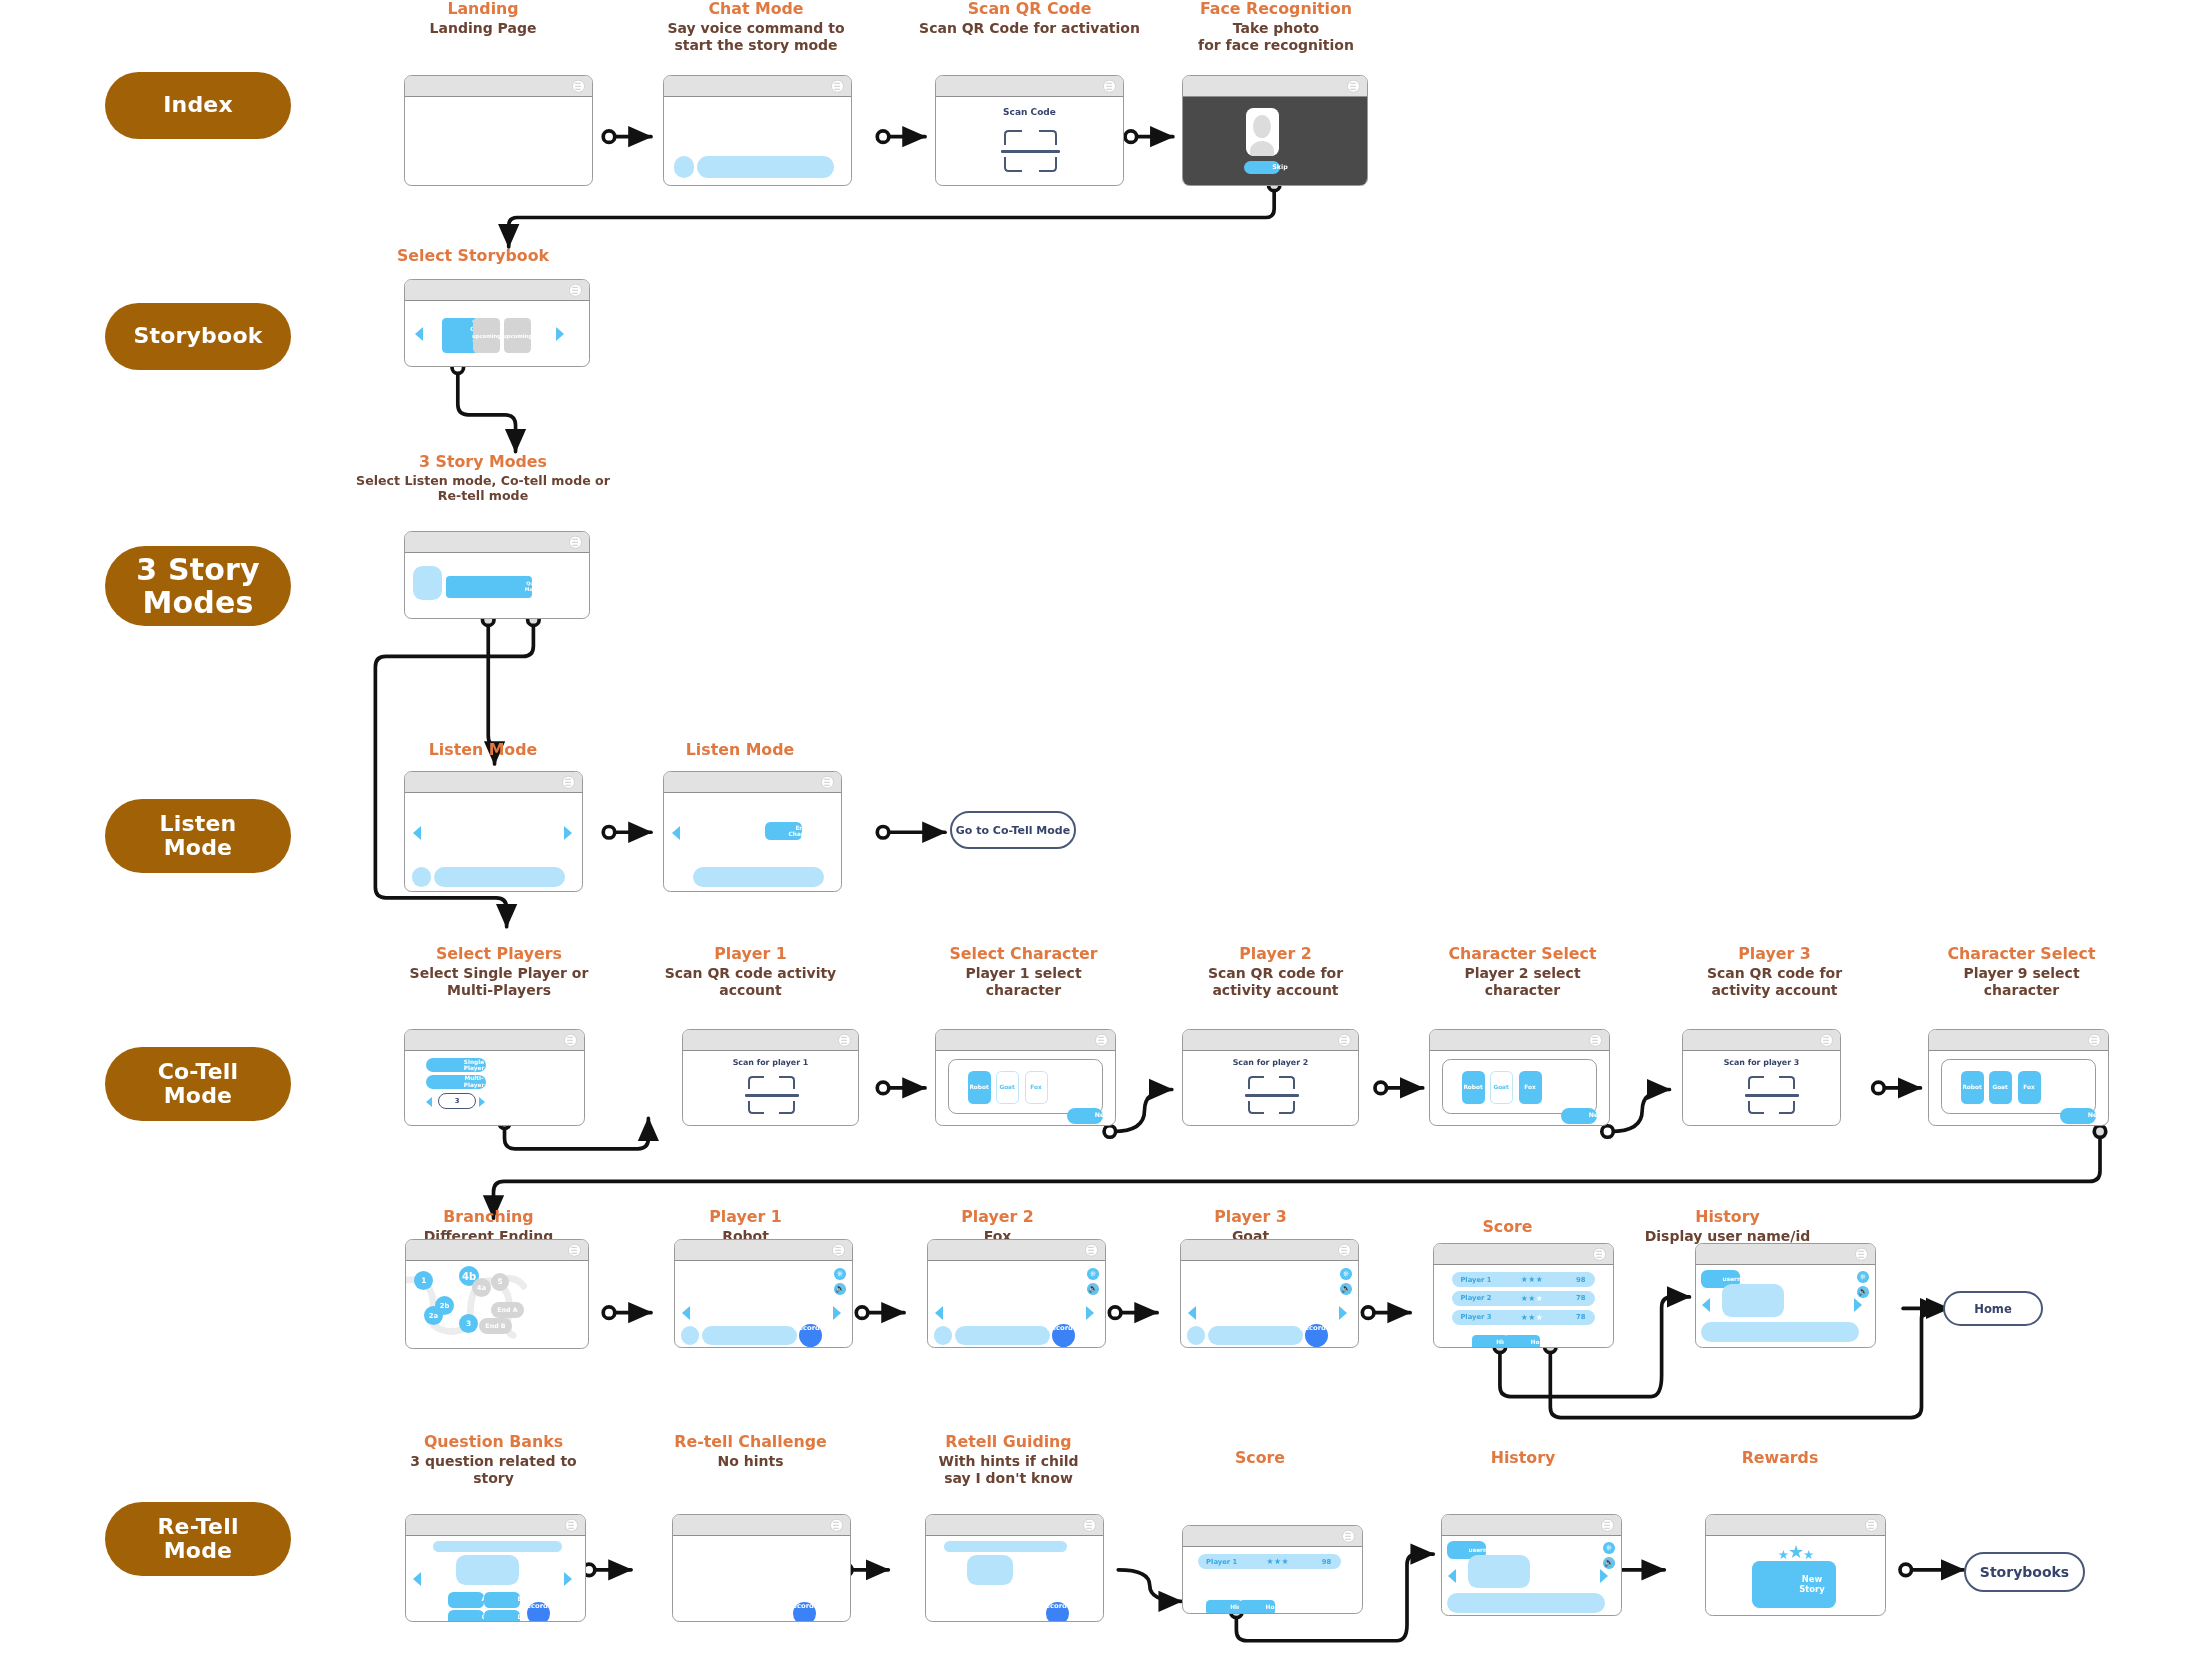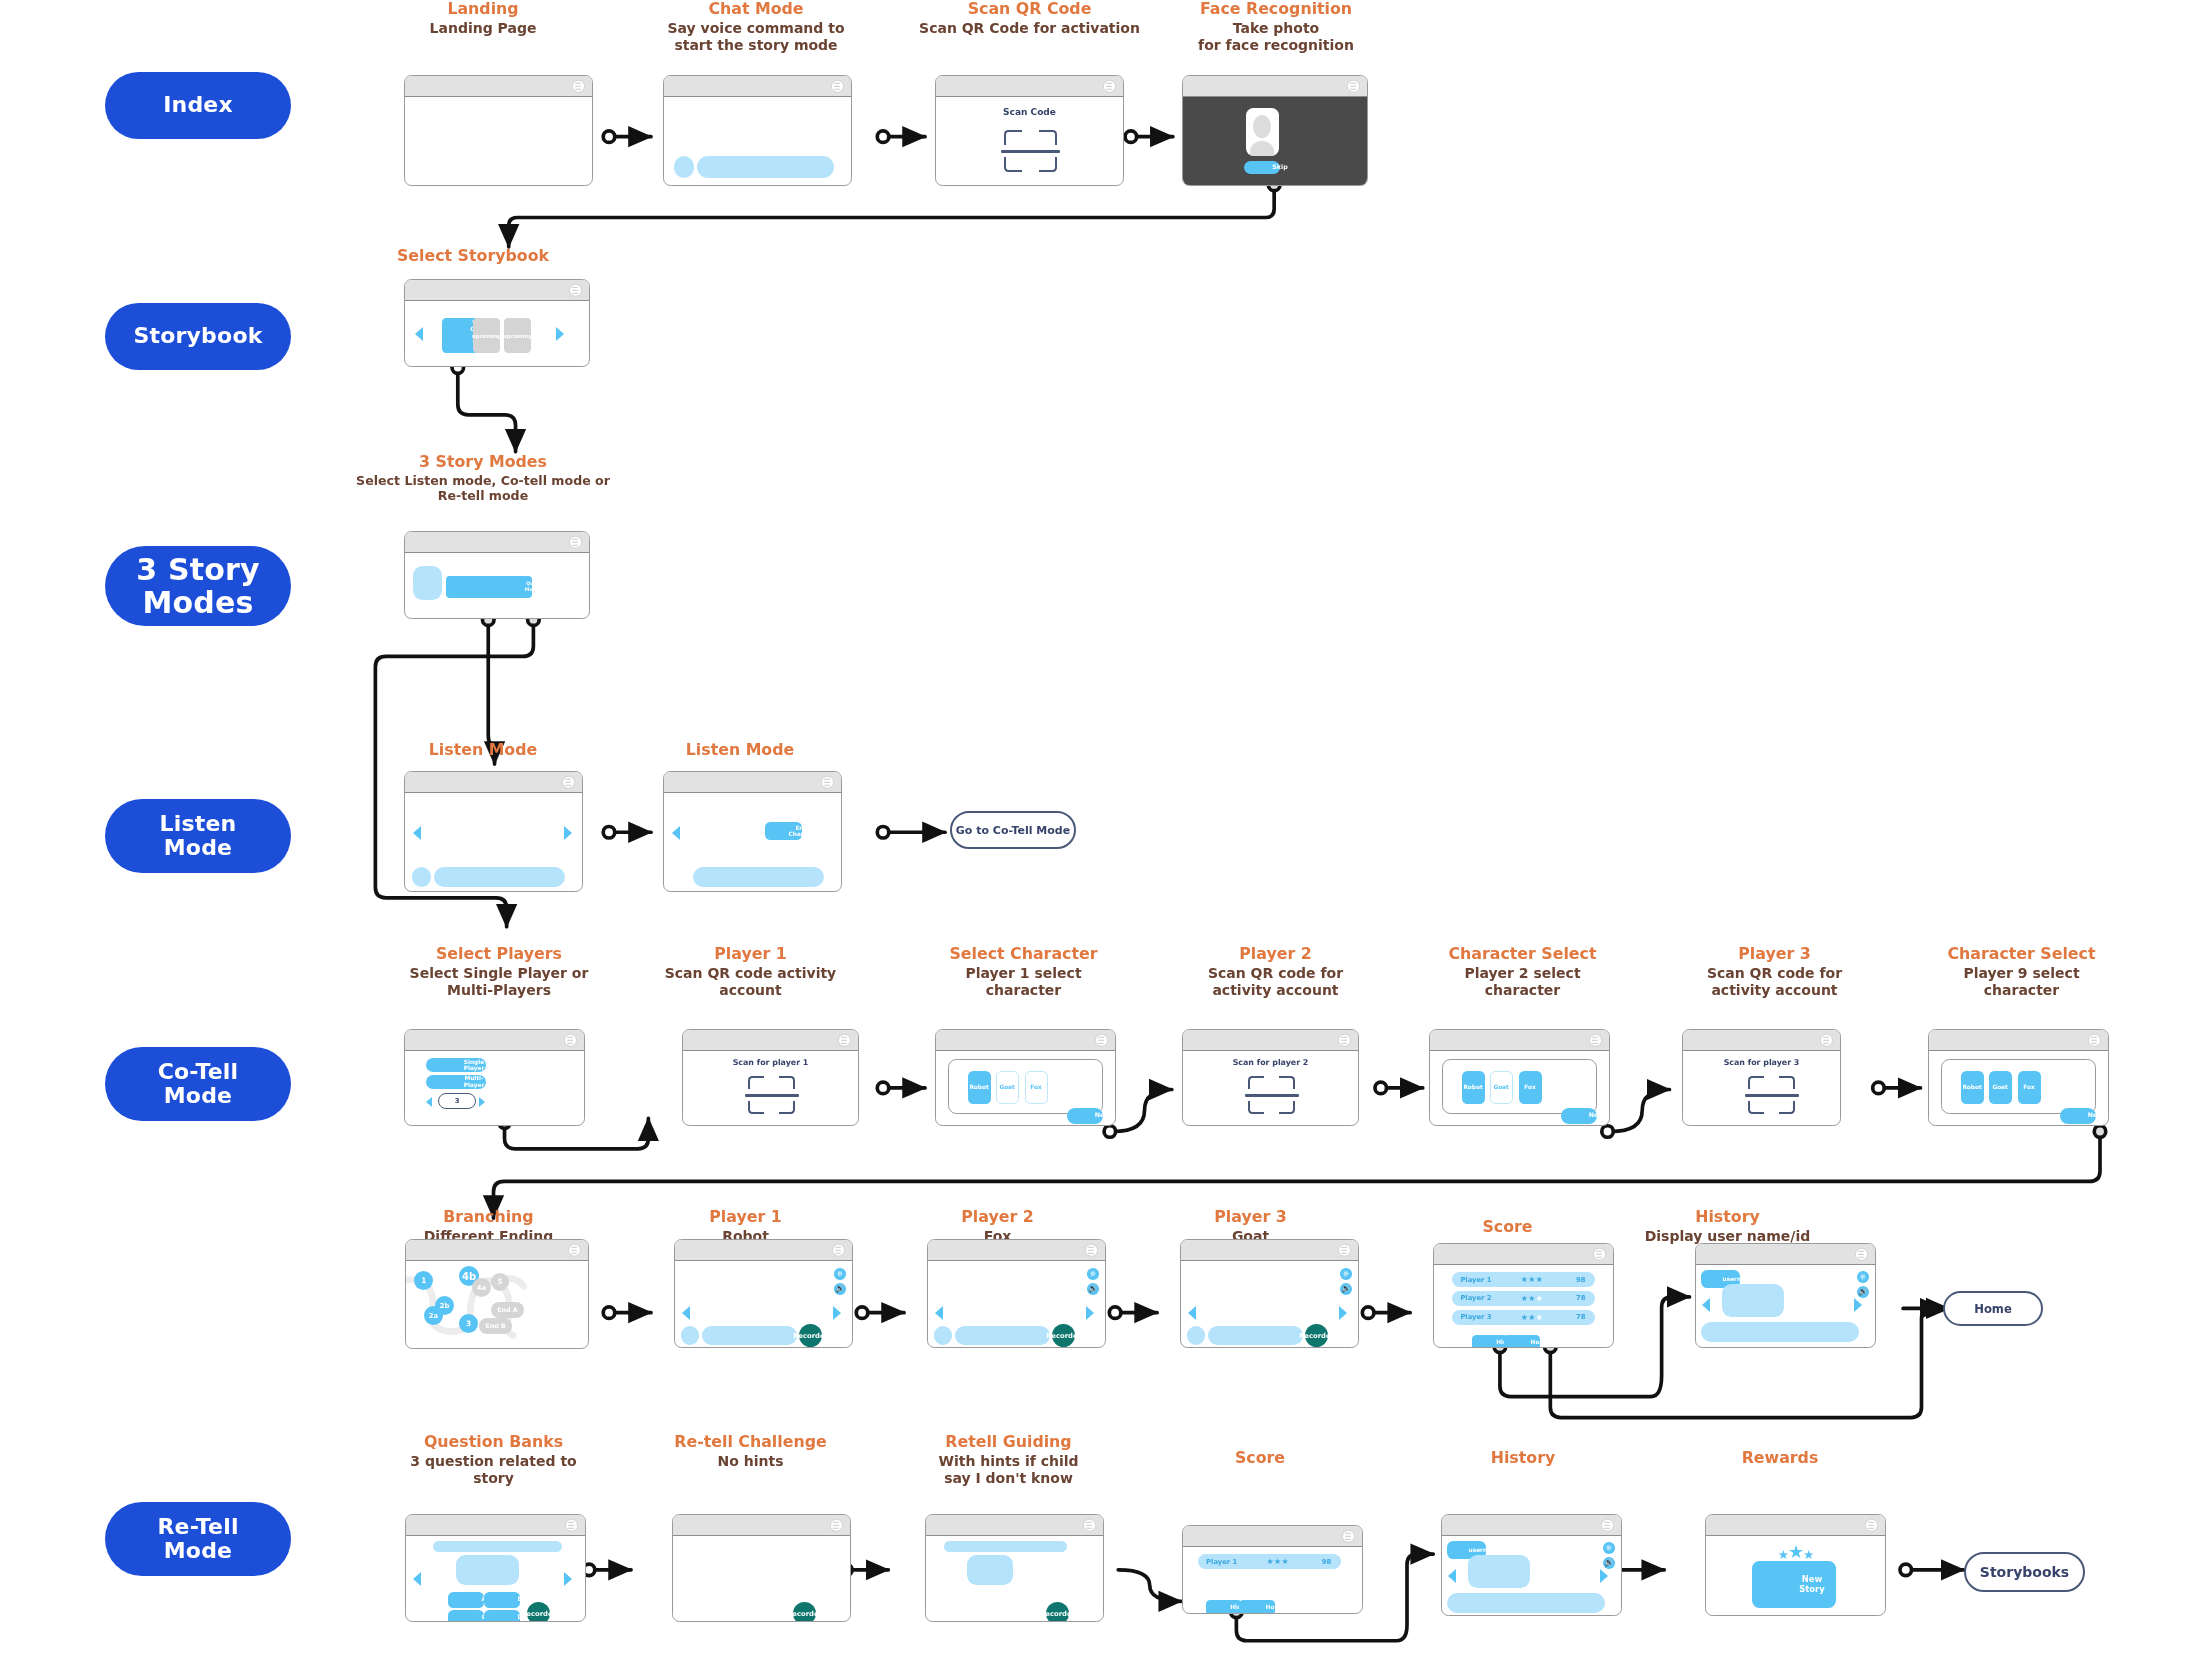--- a/index.html
+++ b/index.html
@@ -6,21 +6,21 @@
   html,body { width:2205px; height:1654px; background:#ffffff; }
   body { font-family:"DejaVu Sans", sans-serif; position:relative; overflow:hidden; }
 
   #stage { position:absolute; left:0; top:0; width:2205px; height:1654px; }
 
   
   #wires { position:absolute; left:0; top:0; width:2205px; height:1654px; pointer-events:none; }
 
   
   .lane-pill{
-    position:absolute; background:#1d4ed8; border-radius:525px;
+    position:absolute; background:#a16207; border-radius:525px;
     display:flex; align-items:center; justify-content:center; text-align:center;
     color:#ffffff; font-weight:bold; font-family:"DejaVu Sans", sans-serif;
     line-height:1.1; letter-spacing:0.2px;
   }
 
   
   .screen{
     position:absolute; background:#ffffff; border:1.1px solid #9a9a9a;
     border-radius:7.4px; overflow:hidden;
   }
@@ -60,22 +60,22 @@
     display:flex; align-items:center; justify-content:center; font-weight:bold;
     font-family:"DejaVu Sans", sans-serif;
   }
   .placeholder{ position:absolute; background:#b5e3fb; border-radius:525px; }
   .placeholder.sq{ border-radius:9.5px; }
   .tri-left, .tri-right{ position:absolute; width:0; height:0; }
   .tri-left{ border-top:7.4px solid transparent; border-bottom:7.4px solid transparent; border-right:8.4px solid #57c4f5; }
   .tri-right{ border-top:7.4px solid transparent; border-bottom:7.4px solid transparent; border-left:8.4px solid #57c4f5; }
 
   .recorder{
-    position:absolute; background:#0f766e; color:#fff; border-radius:50%;
-    display:flex; align-items:center; justify-content:center;
+    position:absolute; background:#3b82f6; color:#fff; border-radius:50%;
+    display:flex; justify-content:center;
     font-weight:bold; font-size:6.8px; font-family:"DejaVu Sans", sans-serif;
   }
   .circ-icon{
     position:absolute; background:#57c4f5; color:#fff; border-radius:50%;
     display:flex; align-items:center; justify-content:center; font-size:7.9px;
   }
 
   
   .qr{ position:absolute; }
   .qr .cap{ position:absolute; border:2.6px solid #4a5878; }

